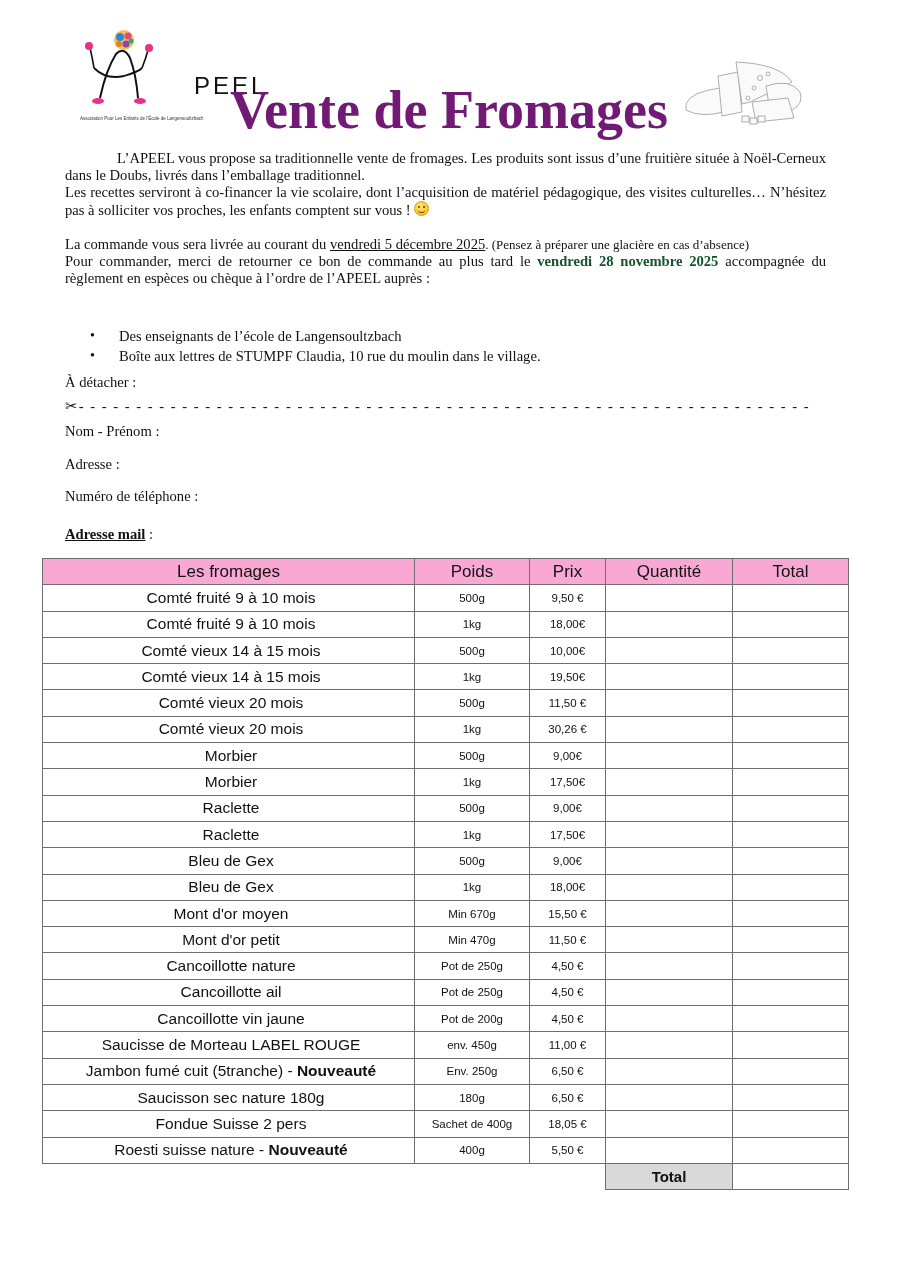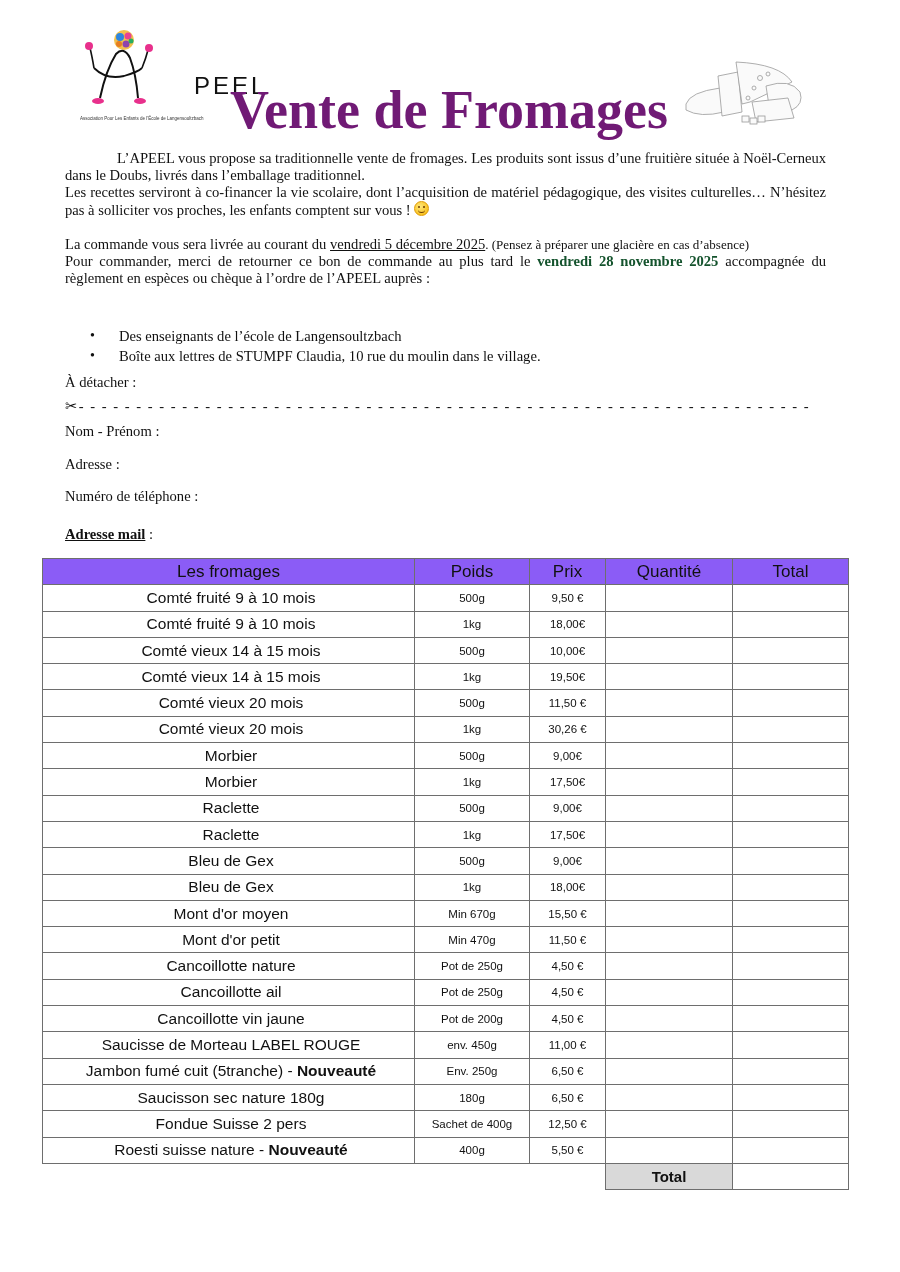--- a/index.html
+++ b/index.html
@@ -33,21 +33,21 @@
     .detach { top: 374px; }
     .cutline { top: 398px; left: 65px; width: 745px; overflow: hidden; letter-spacing: 1.5px; }
     .f-nom { top: 423px; }
     .f-adr { top: 456px; }
     .f-tel { top: 488px; }
     .f-mail { top: 526px; }
     .f-mail .lbl { font-weight: bold; text-decoration: underline; }
 
     table.order { position: absolute; left: 42px; top: 558px; border-collapse: collapse; font-family: "Liberation Sans", sans-serif; }
     table.order td, table.order th { border: 1px solid #6e6e6e; height: 26.3px; padding: 0; }
-    table.order th { background: #8b5cf6; font-weight: normal; font-size: 17px; text-align: center; }
+    table.order th { background: #f9a8d4; font-weight: normal; font-size: 17px; text-align: center; }
     td.name { font-size: 15.5px; padding-left: 5px !important; text-align: center; white-space: nowrap; }
     td.name b { font-weight: bold; }
     td.weight, td.price { font-size: 11.5px; text-align: center; }
     td.blank { }
     .c1 { width: 372px; } .c2 { width: 115px; } .c3 { width: 76px; } .c4 { width: 127px; } .c5 { width: 116px; }
     tr.total-row td.empty { border: none; }
     td.total-label { background: #d9d9d9; font-weight: bold; font-size: 15px; text-align: center; }
   </style>
 </head>
 <body>
@@ -272,21 +272,21 @@
       <tr>
         <td class="name"><span>Saucisson sec nature 180g</span><b></b></td>
         <td class="weight">180g</td>
         <td class="price">6,50 €</td>
         <td class="blank"></td>
         <td class="blank"></td>
       </tr>
       <tr>
         <td class="name"><span>Fondue Suisse 2 pers</span><b></b></td>
         <td class="weight">Sachet de 400g</td>
-        <td class="price">12,50 €</td>
+        <td class="price">18,05 €</td>
         <td class="blank"></td>
         <td class="blank"></td>
       </tr>
       <tr>
         <td class="name"><span>Roesti suisse nature - </span><b>Nouveauté</b></td>
         <td class="weight">400g</td>
         <td class="price">5,50 €</td>
         <td class="blank"></td>
         <td class="blank"></td>
       </tr>

